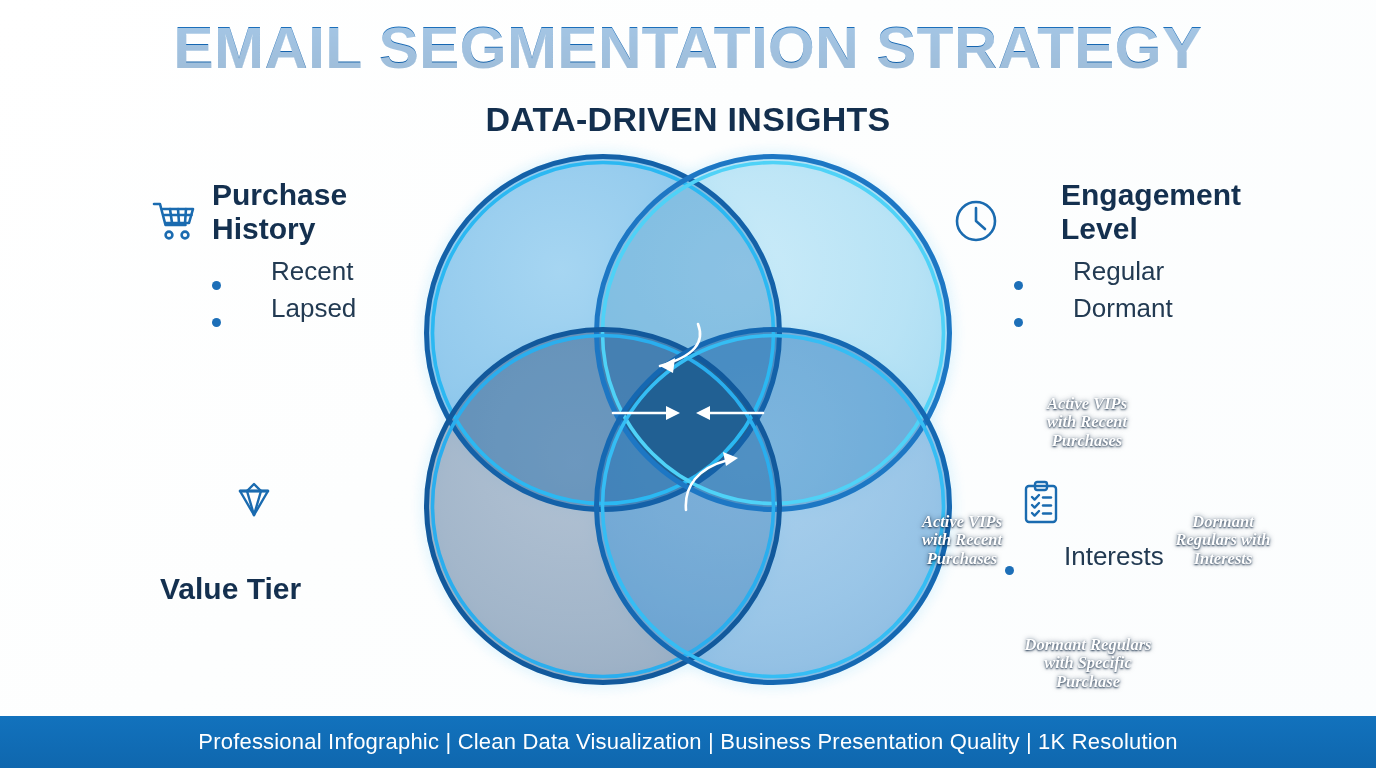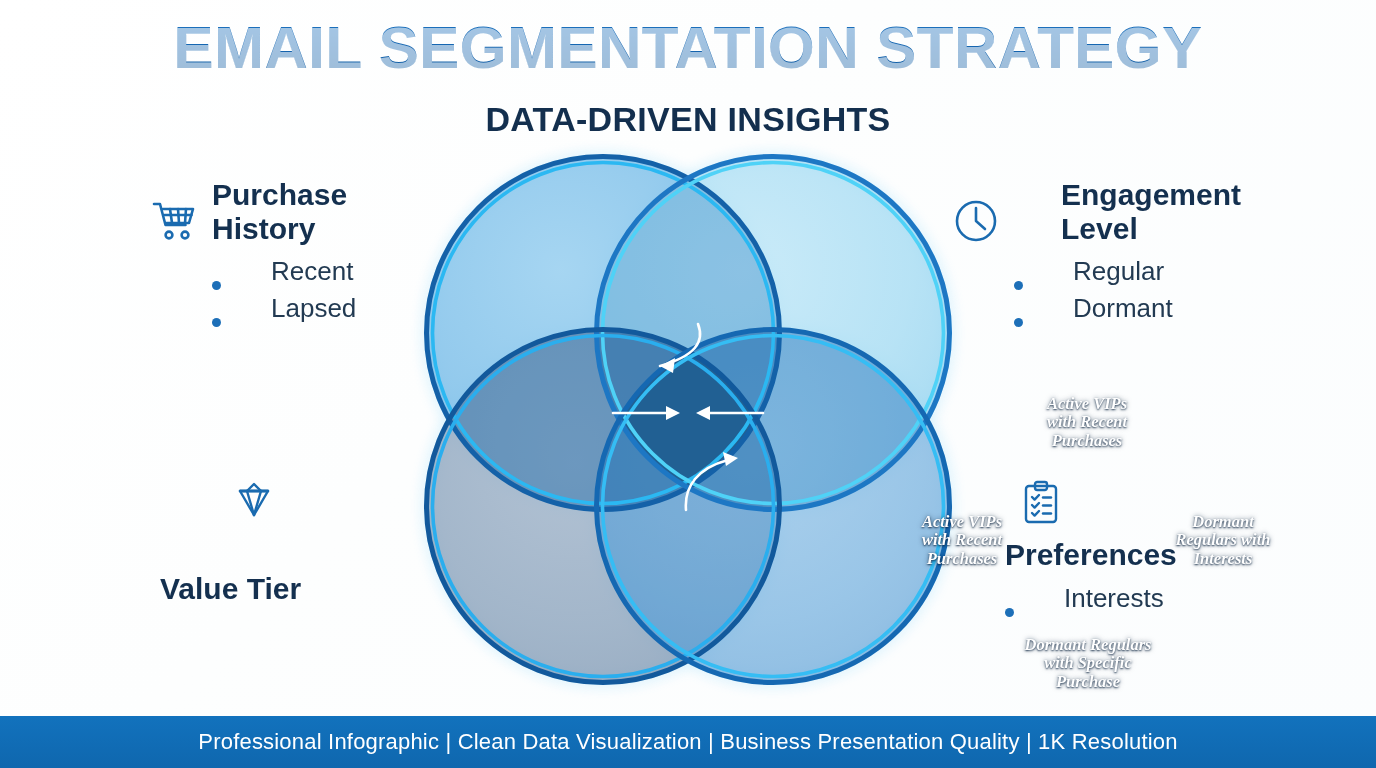--- a/index.html
+++ b/index.html
@@ -385,21 +385,20 @@
           <rect x="9" y="8" width="30" height="36" rx="3"></rect>
           <rect x="18" y="4" width="12" height="8" rx="2.2"></rect>
           <path d="M15 19 l2.6 2.6 L22 17"></path>
           <line x1="26" y1="19.5" x2="34" y2="19.5"></line>
           <path d="M15 27 l2.6 2.6 L22 25"></path>
           <line x1="26" y1="27.5" x2="34" y2="27.5"></line>
           <path d="M15 35 l2.6 2.6 L22 33"></path>
           <line x1="26" y1="35.5" x2="34" y2="35.5"></line>
         </svg>
       </span>
-      <div class="quad-title" style="white-space: pre-line;">Preferences</div>
     </div>
     <ul class="quad-list">
       <li>
         <span class="dot"></span>
         <span>Interests</span>
       </li>
     </ul>
   </div>
 
   <div id="footer">

